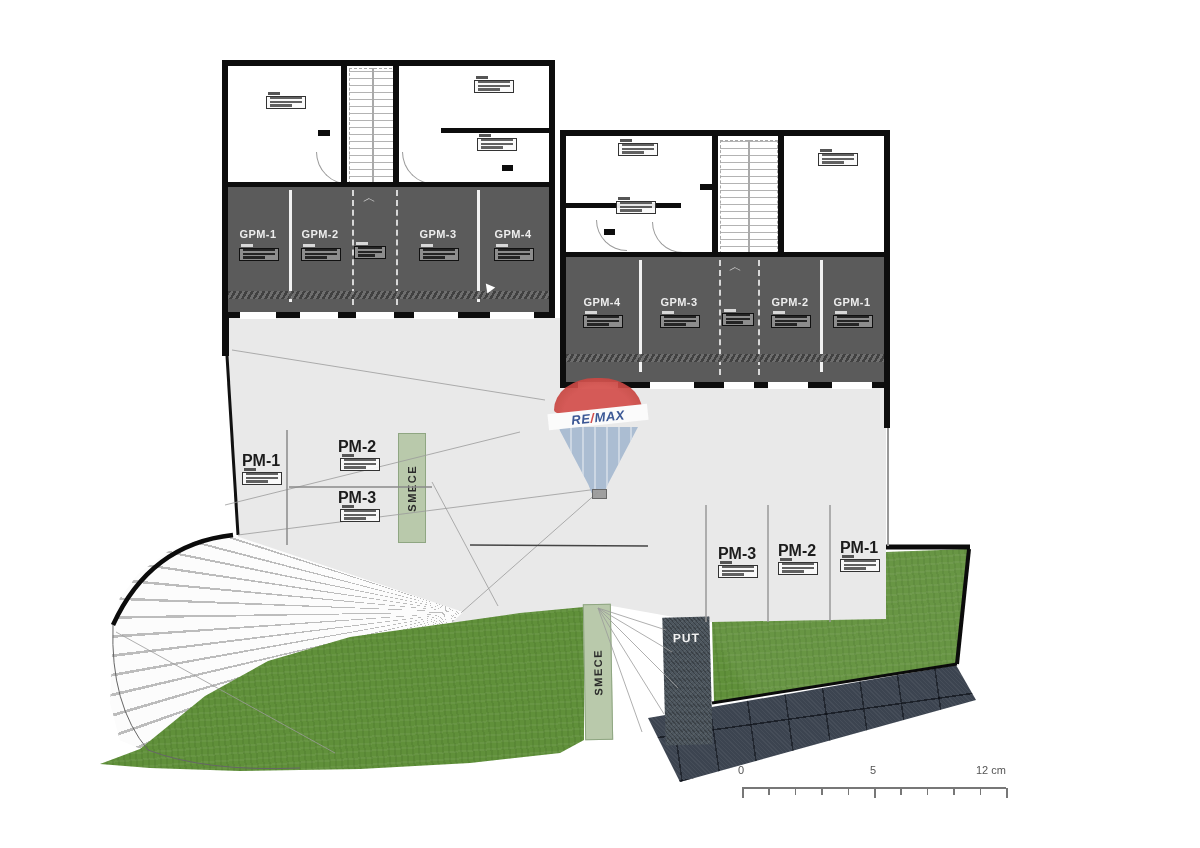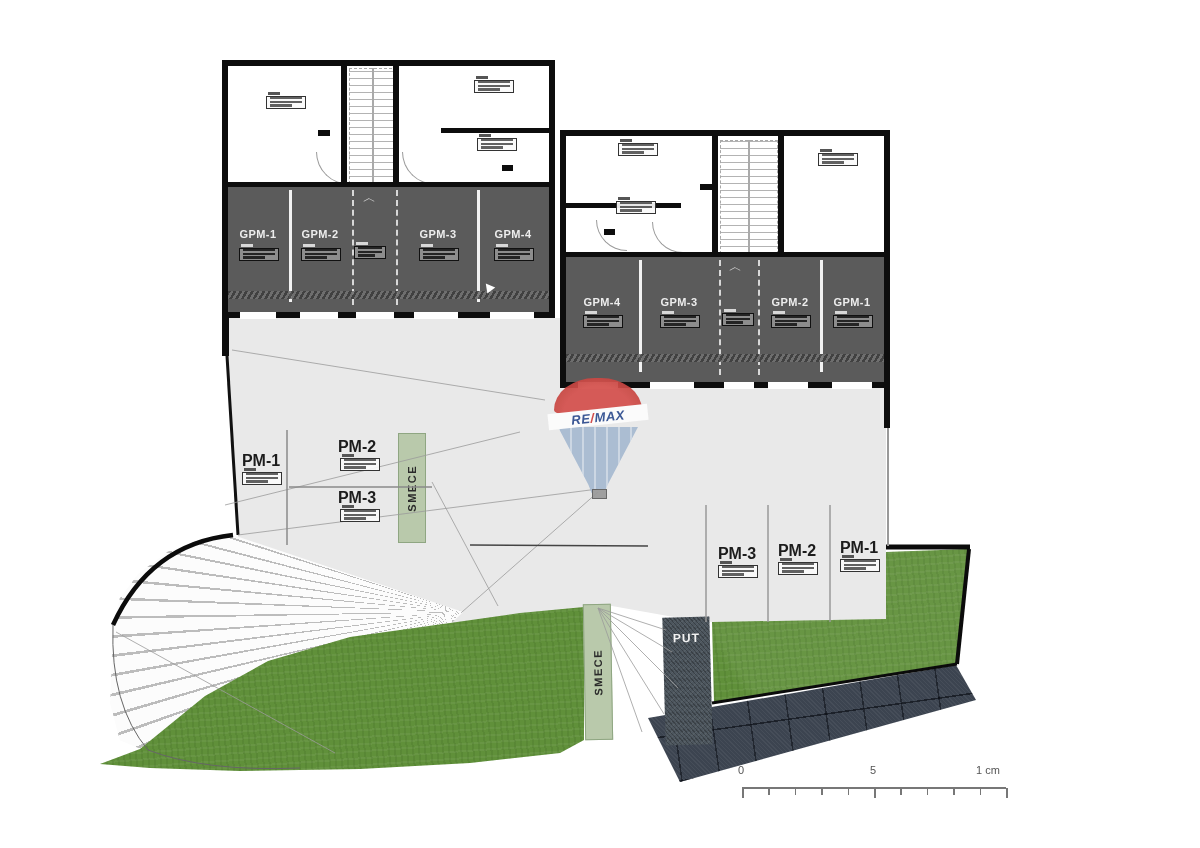--- a/index.html
+++ b/index.html
@@ -312,21 +312,21 @@
         <span class="blue">MAX</span>
     </div>
     <div class="abs b-basket"></div>
   </div>
 
   <div class="abs cursor" style="left:482px;top:278px;"></div>
 
   <div class="abs scale">
     <span class="abs" style="left:2px;top:4px;">0</span>
     <span class="abs" style="left:134px;top:4px;">5</span>
-    <span class="abs" style="left:240px;top:4px;">1 cm</span>
+    <span class="abs" style="left:240px;top:4px;">12 cm</span>
     <div class="line"></div>
     <div class="t major" style="left:6px;"></div>
     <div class="t" style="left:32.4px;"></div>
     <div class="t" style="left:58.8px;"></div>
     <div class="t" style="left:85.2px;"></div>
     <div class="t" style="left:111.6px;"></div>
     <div class="t major" style="left:138px;"></div>
     <div class="t" style="left:164.4px;"></div>
     <div class="t" style="left:190.8px;"></div>
     <div class="t" style="left:217.2px;"></div>

